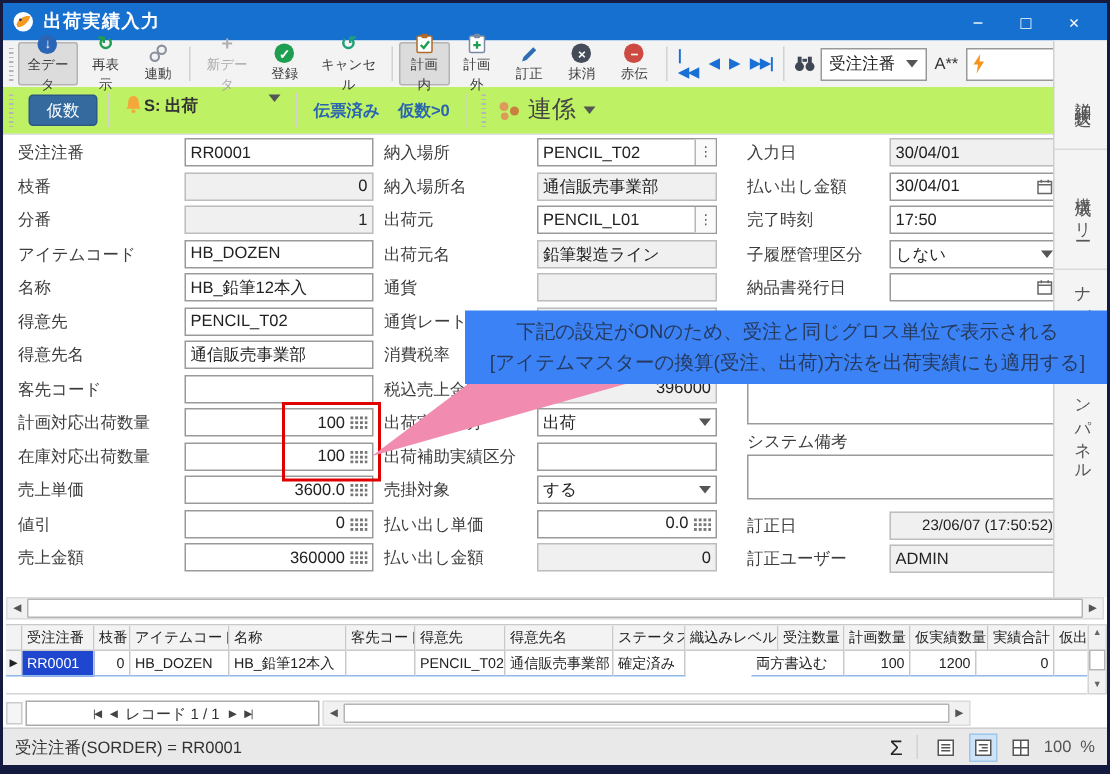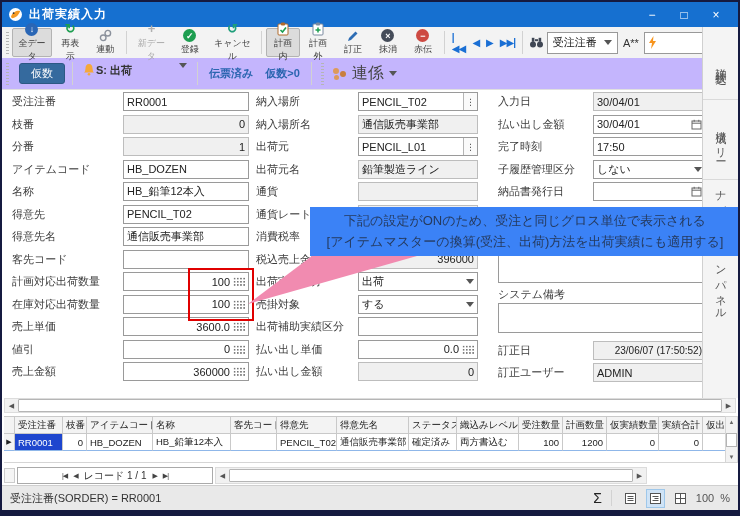--- a/index.html
+++ b/index.html
@@ -5,21 +5,21 @@
   html,body{margin:0;padding:0;background:#cfd6dd;font-family:"Liberation Sans","DejaVu Sans",sans-serif;}
   .win{position:relative;width:740px;height:516px;box-sizing:border-box;background:#fff;
        border:2px solid #151a40;border-bottom-width:6px;overflow:hidden;}
   
   .titlebar{height:25px;background:#1670d0;display:flex;align-items:center;color:#fff;padding:0 6px;gap:6px;}
   .apptitle{font-size:12px;font-weight:bold;letter-spacing:1px;}
   .wctl{margin-left:auto;display:flex;}
   .wbtn{width:32px;height:21px;display:flex;align-items:center;justify-content:center;font-size:12px;color:#fff;}
   
   .tbar1{height:31px;background:#f3f3f3;display:flex;align-items:center;padding:0 2px;gap:1px;}
-  .tbar2{height:31px;background:#c4b5fd;display:flex;align-items:center;padding:0 2px;gap:4px;border-bottom:1px solid #e0e0e0;}
+  .tbar2{height:31px;background:#bef264;display:flex;align-items:center;padding:0 2px;gap:4px;border-bottom:1px solid #e0e0e0;}
   .grip{width:3px;height:22px;margin:0 2px;background-image:repeating-linear-gradient(to bottom,#b5b5b5 0 1px,transparent 1px 3px);}
   .vsep{width:1px;height:23px;background:#d2d2d2;margin:0 3px;}
   .tbtn{display:flex;flex-direction:column;align-items:center;justify-content:center;min-width:34px;height:29px;
         font-size:9px;color:#3c3c3c;border:1px solid transparent;border-radius:2px;padding:0 3px;gap:1px;background:transparent;}
   .tbtn.sel{background:#dcdcdc;border-color:#b3b3b3;}
   .tbtn.disabled{color:#a9a9a9;}
   .ic{height:14px;display:flex;align-items:center;justify-content:center;font-size:13px;line-height:14px;}
   .cir{width:13px;height:13px;border-radius:50%;color:#fff;font-size:9px;display:flex;align-items:center;justify-content:center;font-weight:bold;}
   .cir.blue{background:#2a66b5;} .cir.green{background:#1d9e50;} .cir.dark{background:#454c59;} .cir.red{background:#cd4a42;}
   .navtxt{font-size:10px;color:#1a6fd4;font-weight:bold;letter-spacing:-1px;padding:0 3px;}
@@ -408,30 +408,30 @@
         </div>
       </div>
       <div class="frow">
         <div class="flabel">出荷実績区分</div>
         <div class="fctl dropdown">
           <span class="fval">出荷</span>
           <span class="dcaret"></span>
         </div>
       </div>
       <div class="frow">
+        <div class="flabel">出荷補助実績区分</div>
+        <div class="fctl">
+          <span class="fval"></span>
+        </div>
+      </div>
+      <div class="frow">
         <div class="flabel">売掛対象</div>
         <div class="fctl dropdown">
           <span class="fval">する</span>
           <span class="dcaret"></span>
-        </div>
-      </div>
-      <div class="frow">
-        <div class="flabel">出荷補助実績区分</div>
-        <div class="fctl">
-          <span class="fval"></span>
         </div>
       </div>
       <div class="frow">
         <div class="flabel">払い出し単価</div>
         <div class="fctl number">
           <span class="fval">0.0</span>
           <span class="grid-ic"></span>
         </div>
       </div>
       <div class="frow">
@@ -547,21 +547,21 @@
     <div class="grow" id="grid-row">
         <div class="gcell gsel gdata" style="width: 11px;">▶</div>
         <div class="gcell gdata selected" style="width: 48px;">RR0001</div>
         <div class="gcell gdata num" style="width: 24px;">0</div>
         <div class="gcell gdata" style="width: 66px;">HB_DOZEN</div>
         <div class="gcell gdata" style="width: 78px;">HB_鉛筆12本入</div>
         <div class="gcell gdata" style="width: 46px;"></div>
         <div class="gcell gdata" style="width: 60px;">PENCIL_T02</div>
         <div class="gcell gdata" style="width: 72px;">通信販売事業部</div>
         <div class="gcell gdata" style="width: 48px;">確定済み</div>
-        <div class="gcell gdata" style="width: 62px;">両方書込む</div>
+        <div class="gcell gdata" style="width: 62px; margin-left: 44px;">両方書込む</div>
         <div class="gcell gdata num" style="width: 44px;">100</div>
         <div class="gcell gdata num" style="width: 44px;">1200</div>
         <div class="gcell gdata num" style="width: 52px;">0</div>
         <div class="gcell gdata num" style="width: 44px;">0</div>
         <div class="gcell gdata" style="width: 30px;"></div>
       </div>
   </div>
   <div class="vscroll">
     <span>▲</span>
     <span class="vs-thumb"></span>

